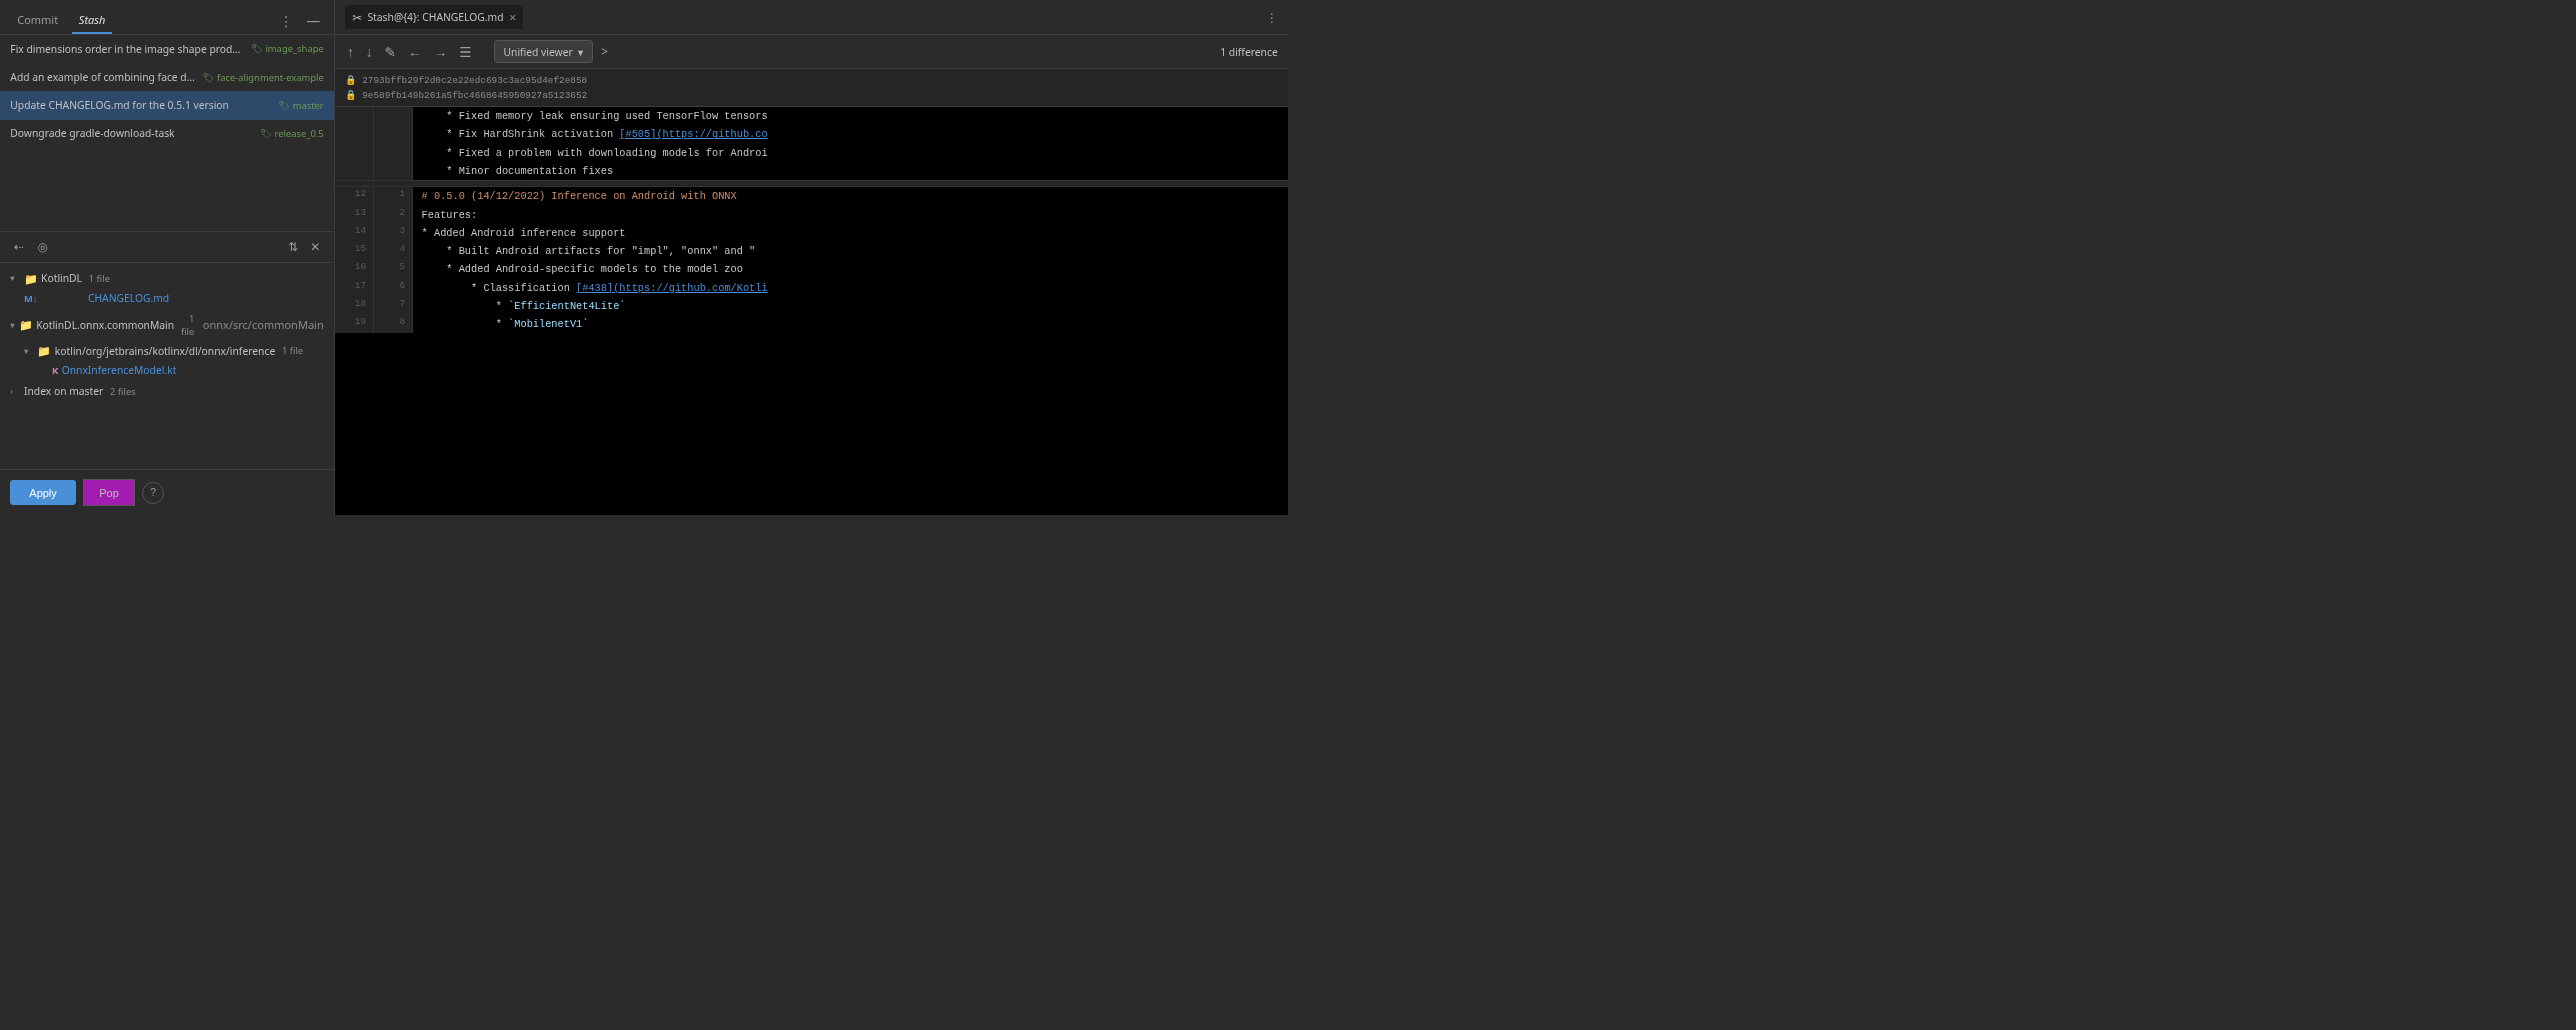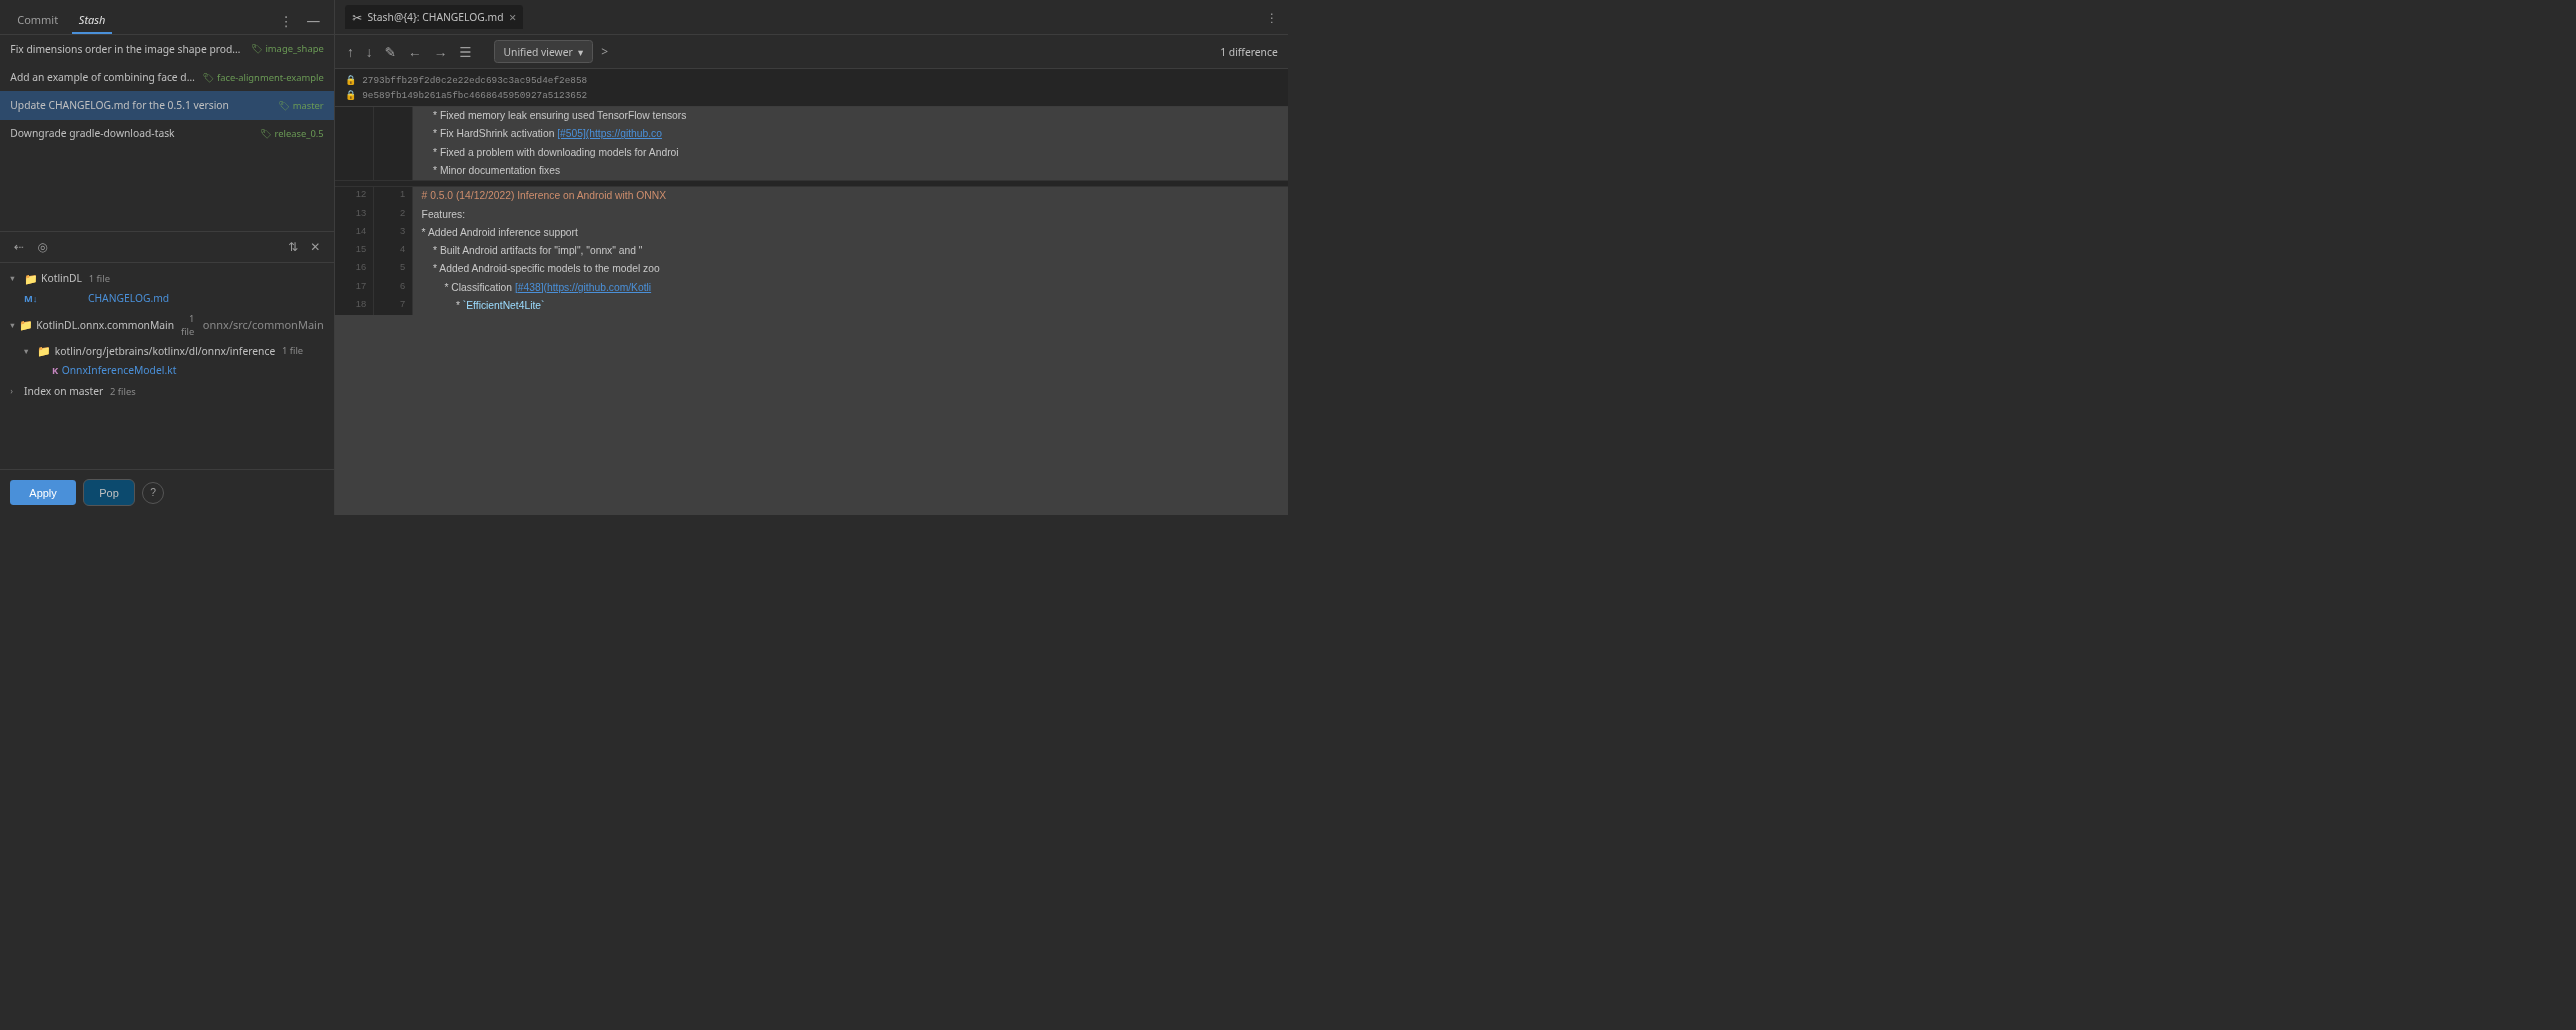--- a/index.html
+++ b/index.html
@@ -205,24 +205,24 @@
       color: white;
       border: none;
       border-radius: 3.4px;
       padding: 6.9px 19px;
       font-size: 11px;
       cursor: pointer;
       font-weight: 500;
     }
 
     .btn-pop {
-      background: #0c4a6e;
+      background: #a21caf;
       color: #c0c0c0;
       border: 0.9px solid #555;
-      border-radius: 6px;
+      border-radius: 0;
       padding: 6.9px 15.5px;
       font-size: 11px;
       cursor: pointer;
     }
 
     .btn-help {
       background: transparent;
       border: 0.9px solid #555;
       border-radius: 50%;
       width: 22px;
@@ -331,23 +331,23 @@
     }
 
     .lock-icon {
       font-size: 9.4px;
     }
 
     
     .diff-content {
       flex: 1;
       overflow-y: auto;
-      font-family: Liberation Sans, sans-serif;
-      font-size: 10.3px;
-      background: #404040;
+      font-family: Liberation Mono, monospace;
+      font-size: 10.3px;
+      background: #000000;
     }
 
     .diff-line {
       display: flex;
       min-height: 17px;
     }
 
     .line-num {
       width: 39px;
       min-width: 39px;
@@ -590,17 +590,22 @@
     <div class="diff-line">
       <div class="line-num">17</div>
       <div class="line-num">6</div>
       <div class="line-content">        * Classification <span class="blue-link">[#438](https://github.com/Kotli</span></div>
     </div>
     <div class="diff-line">
       <div class="line-num">18</div>
       <div class="line-num">7</div>
       <div class="line-content">            * <span class="backtick">`EfficientNet4Lite`</span></div>
     </div>
+    <div class="diff-line">
+      <div class="line-num">19</div>
+      <div class="line-num">8</div>
+      <div class="line-content">            * <span class="backtick">`MobilenetV1`</span></div>
+    </div>
 
   </div>
 
 </div>
 
 
 </body></html>

